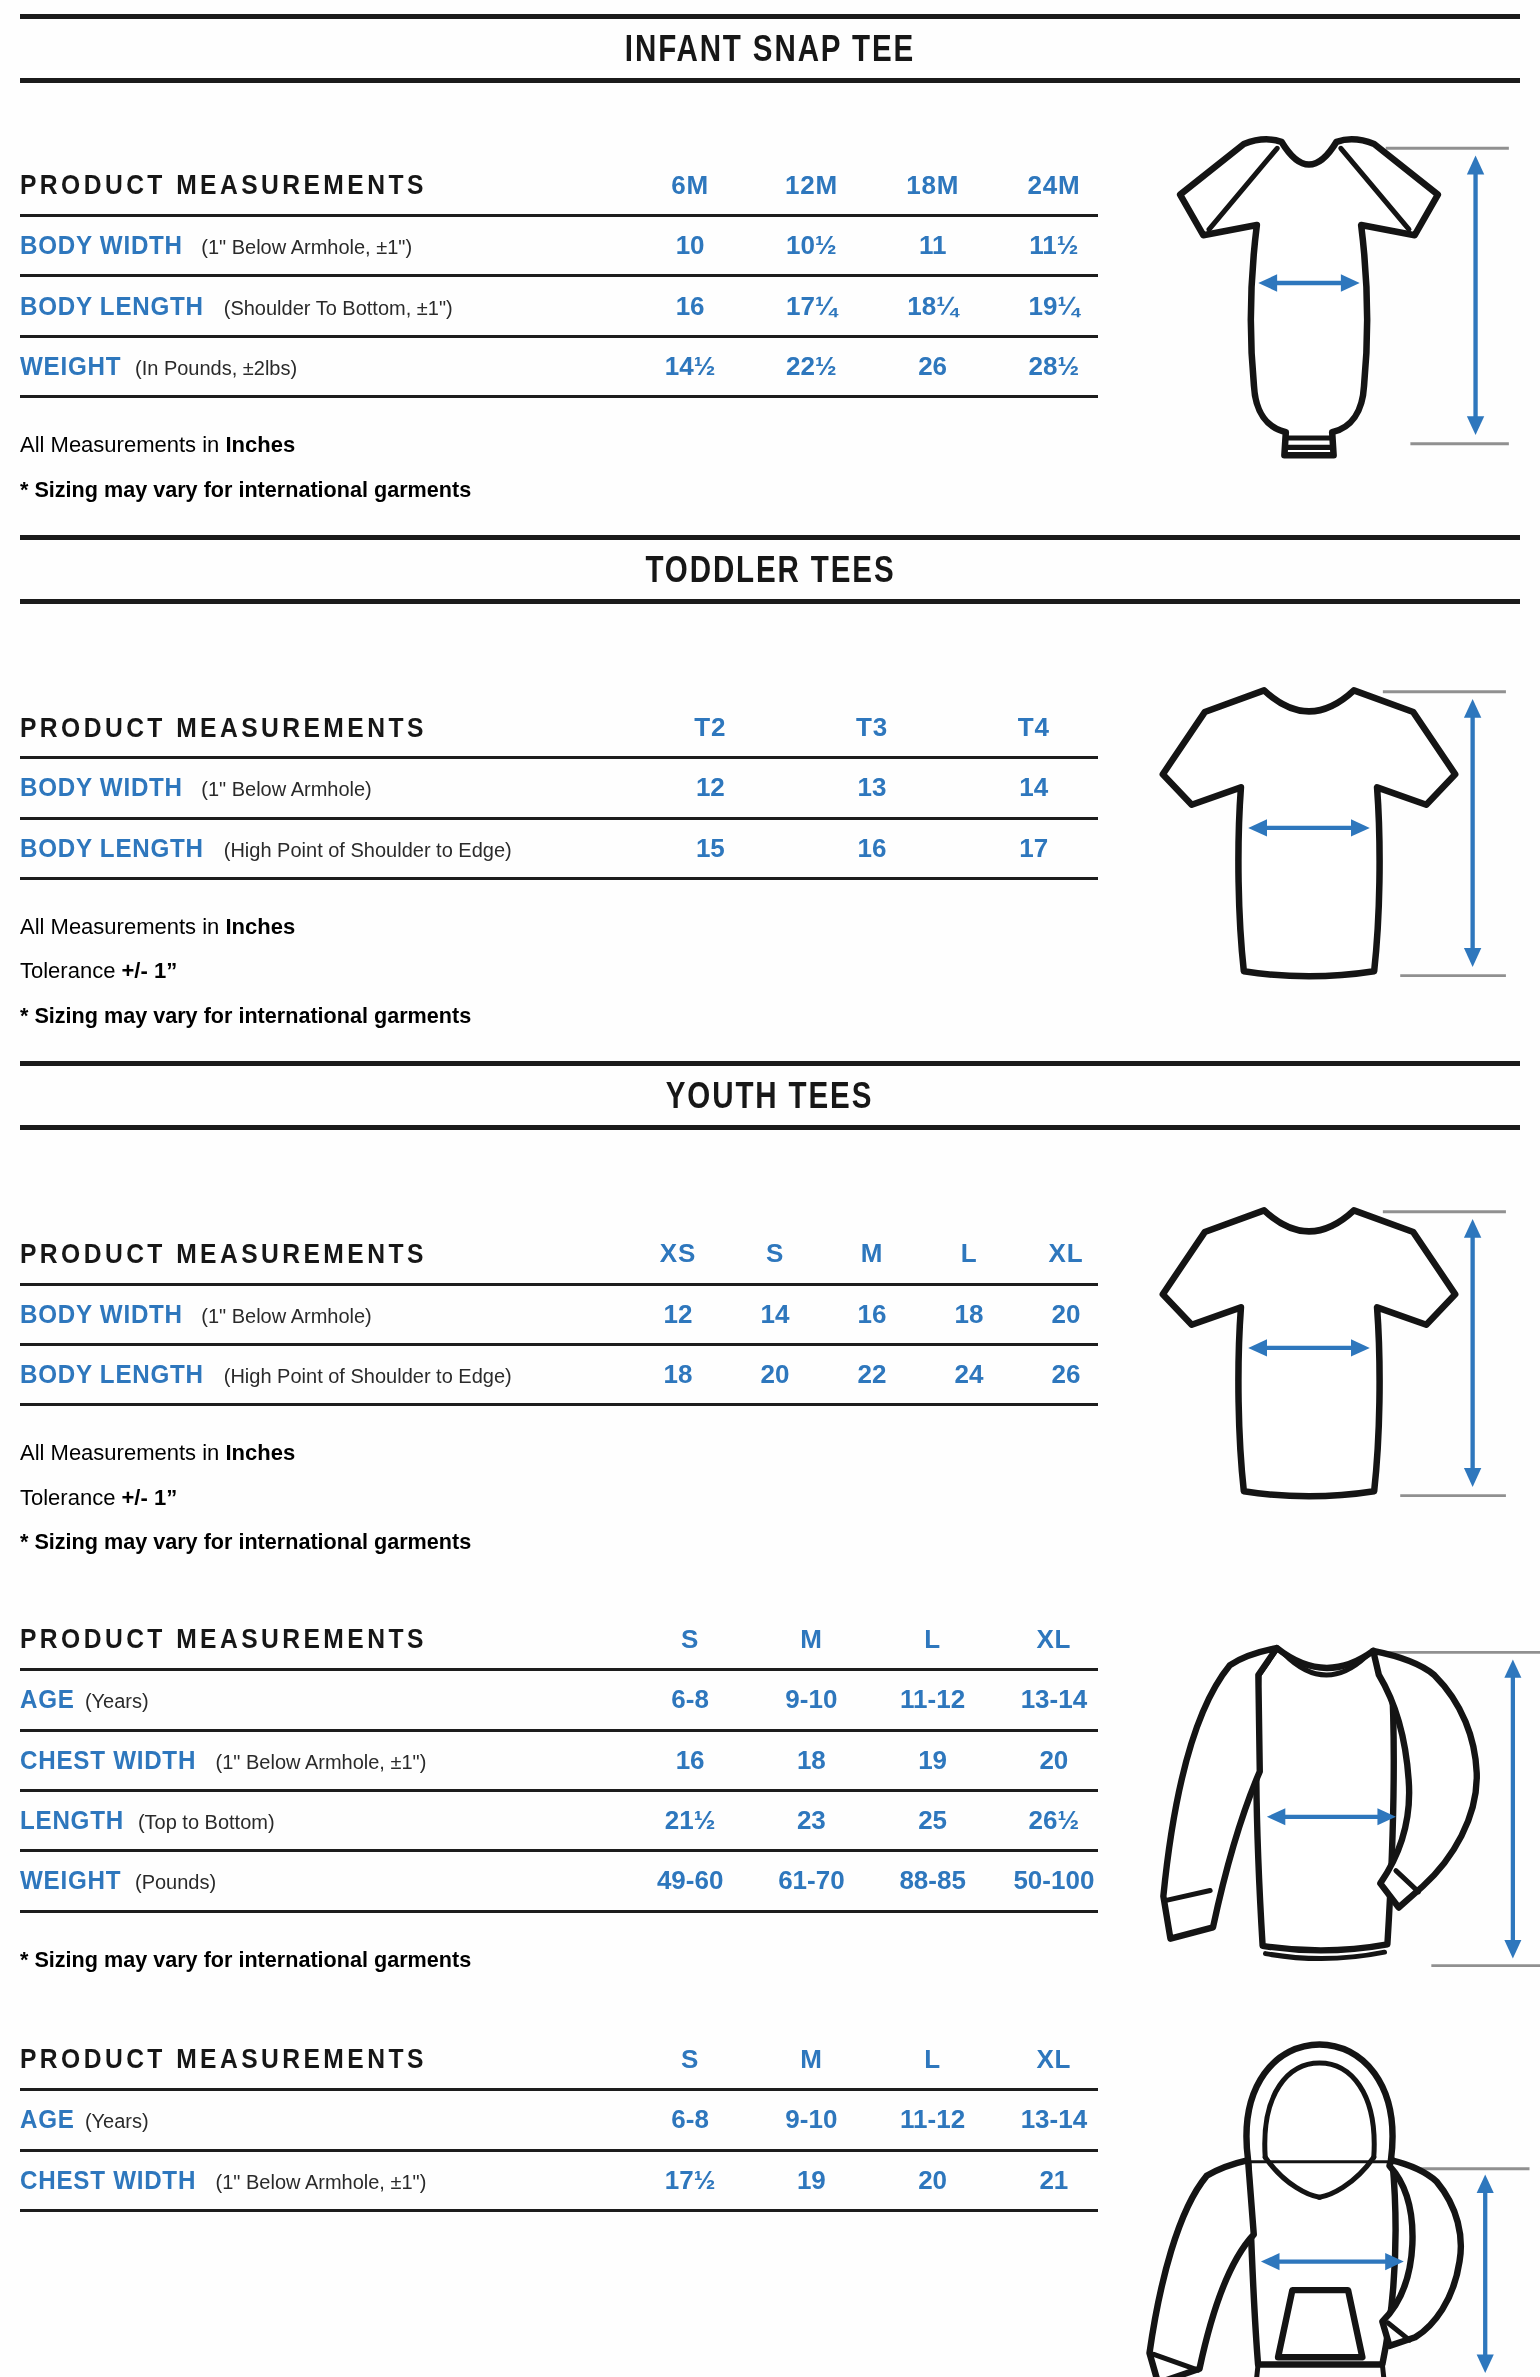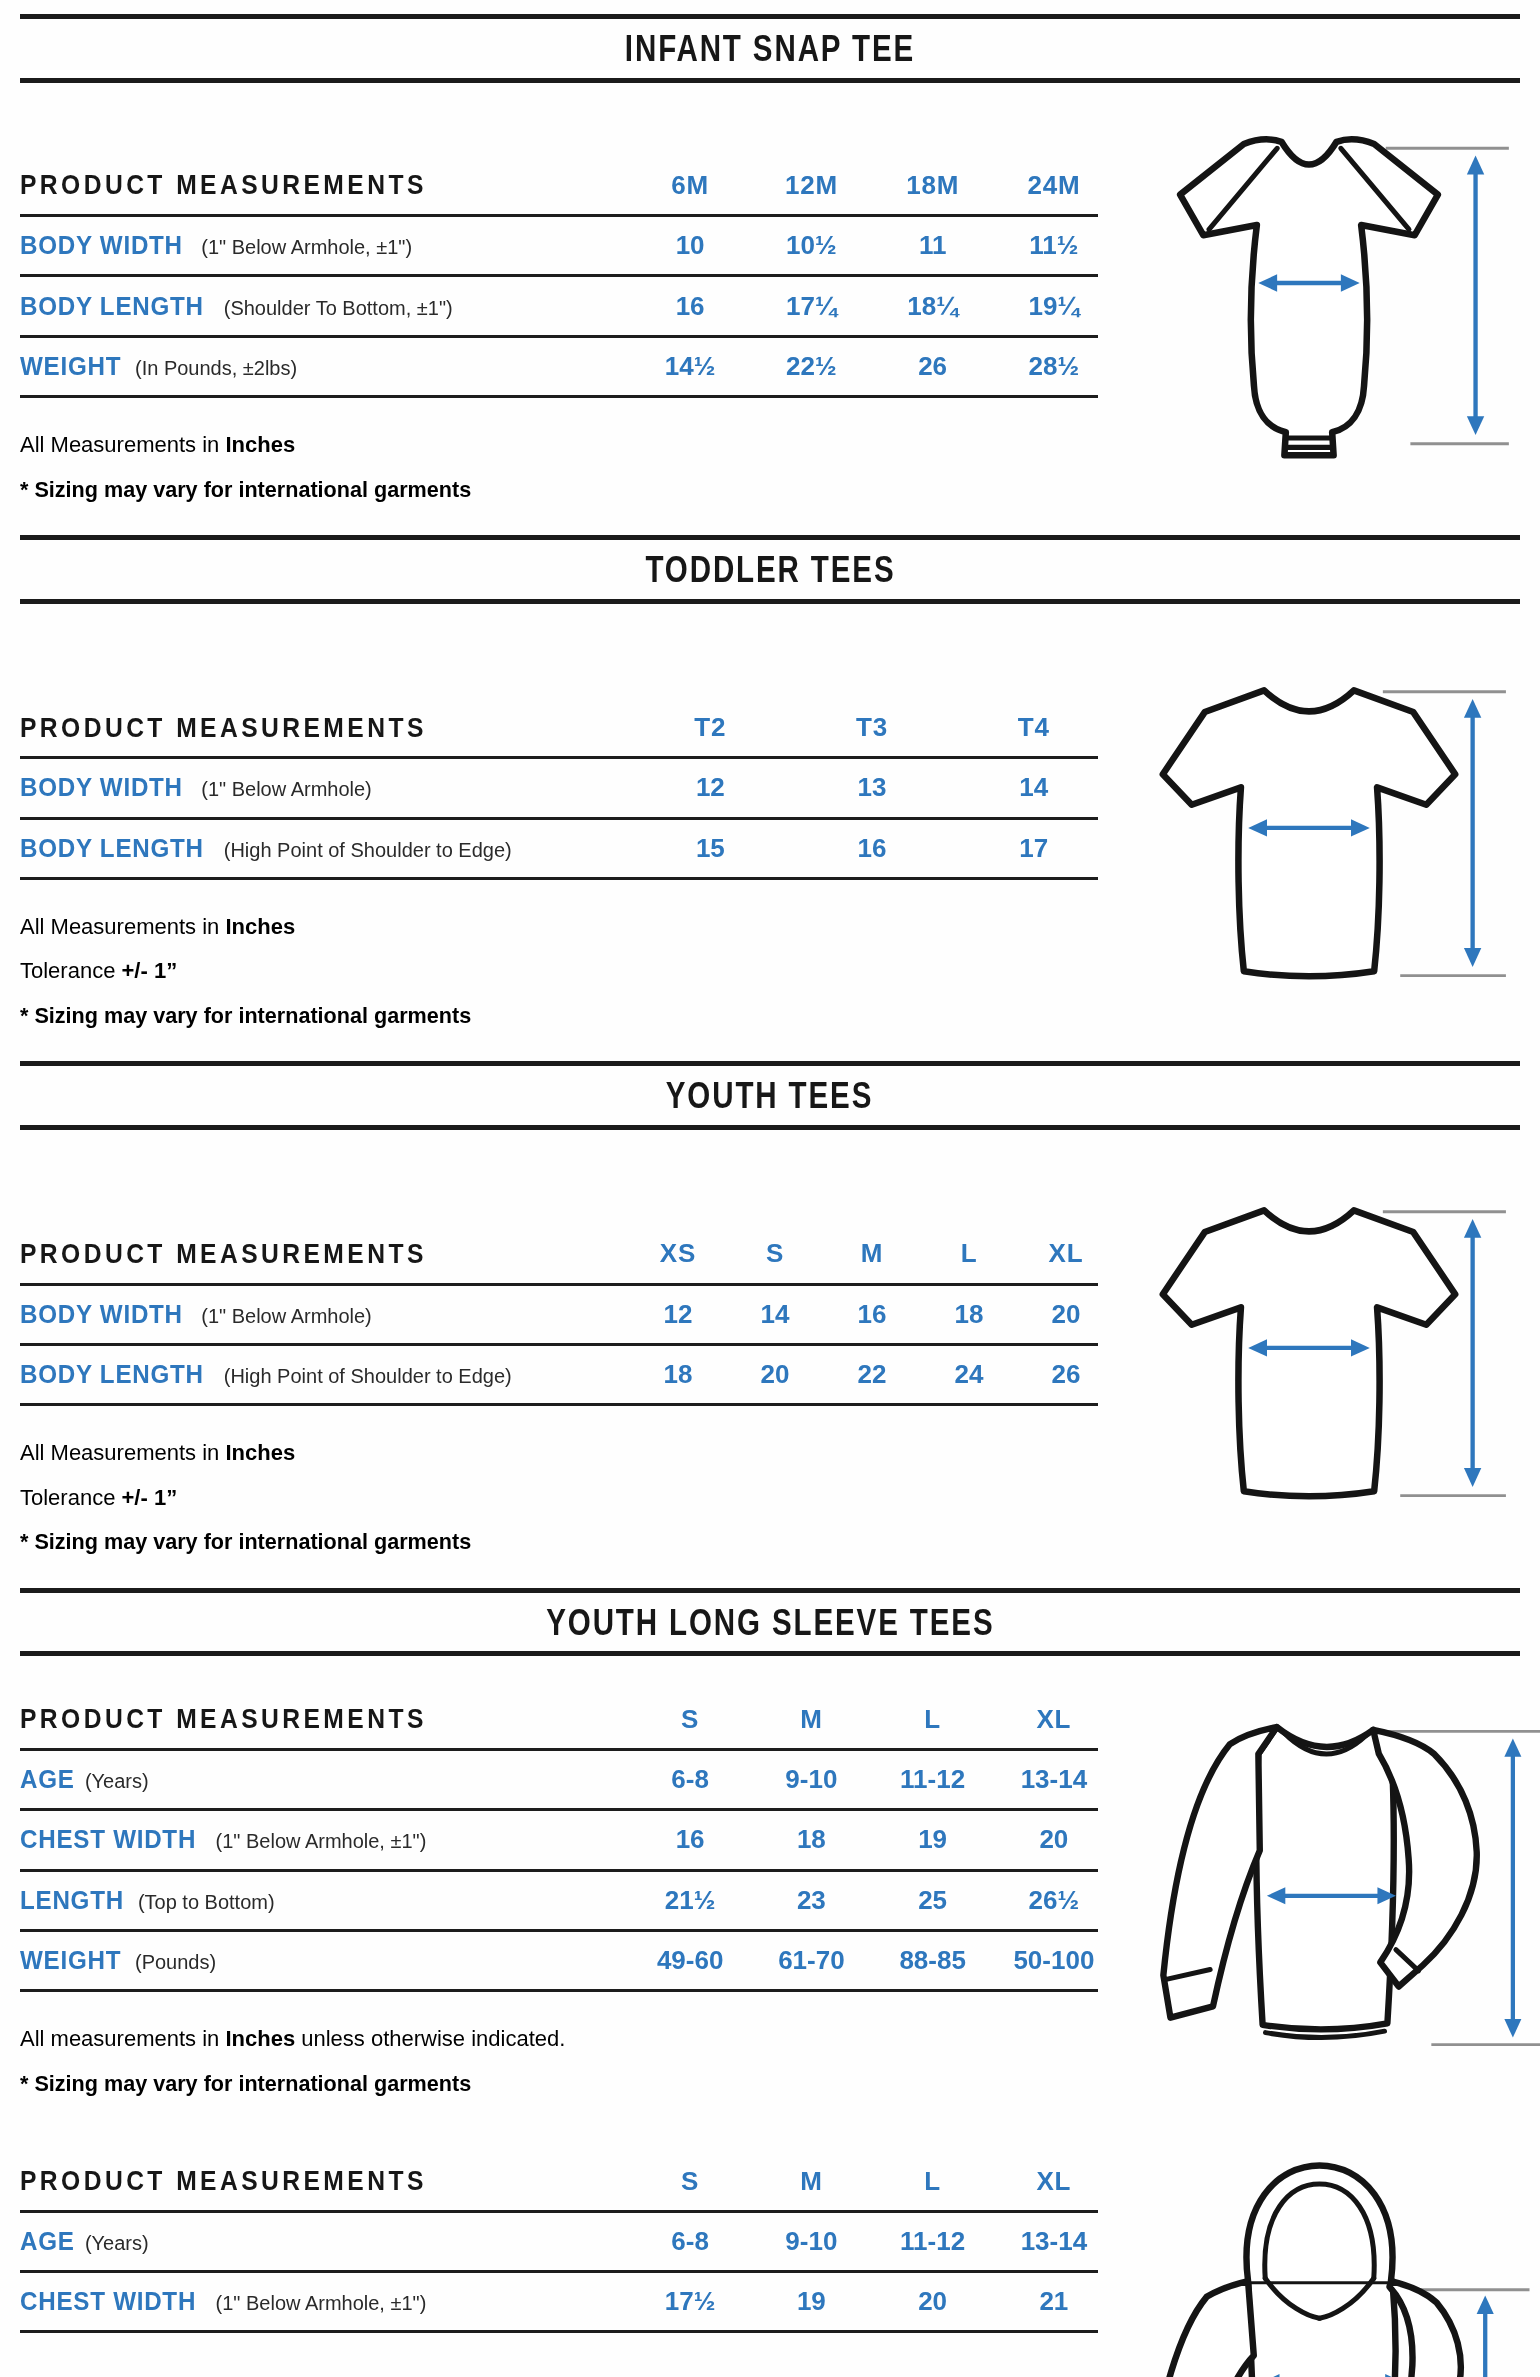--- a/index.html
+++ b/index.html
@@ -241,23 +241,20 @@
       <line class="arrow-line" x1="516" y1="96" x2="516" y2="426"></line>
       <path class="arrow-head" d="M516 76 l-12 26 l24 0 z"></path>
       <path class="arrow-head" d="M516 446 l-12 -26 l24 0 z"></path>
     </g>
   </svg>
 </div>
     </div>
   </div>
 
   <div class="section s4">
-    <div class="section-header">
-      <span class="section-title">YOUTH LONG SLEEVE TEES</span>
-    </div>
     <div class="section-body">
       <div class="table-col">
         <div class="m-table">
           <div class="m-row head">
             <div class="label-cell">
               <span class="pm-label">PRODUCT MEASUREMENTS</span>
             </div>
           <div class="value-cell col-head">S</div>
               <div class="value-cell col-head">M</div>
               <div class="value-cell col-head">L</div>
@@ -298,21 +295,20 @@
                 <span class="row-label">WEIGHT</span>
                 <span class="row-note">(Pounds)</span>
               </div>
               <div class="value-cell">49-60</div>
               <div class="value-cell">61-70</div>
               <div class="value-cell">88-85</div>
               <div class="value-cell">50-100</div>
             </div>
           </div>
         <div class="notes">
-            <div class="note-line"><span>All measurements in </span><span class="b">Inches</span><span> unless otherwise indicated.</span></div>
             <div class="note-line italic"><span class="b">* Sizing may vary for international garments</span></div>
           </div>
       </div>
       <div class="art-col">
   <svg width="454" height="397" viewBox="0 0 640 560" xmlns="http://www.w3.org/2000/svg">
     <line class="guide" x1="396" y1="78" x2="628" y2="78"></line>
     <line class="guide" x1="470" y1="520" x2="628" y2="520"></line>
     <path class="garment" d="M226 110 L252 72 Q320 126 388 76 L414 112 C420 220 416 360 408 490 Q320 506 232 492 C224 360 220 220 226 110 Z"></path>
     <path class="garment" d="M252 72 Q210 80 186 96 C140 152 108 262 92 422 L102 482 L162 466 C180 382 204 302 228 246 L226 110 Z"></path>
     <path class="seam" d="M96 428 L158 414"></path>

